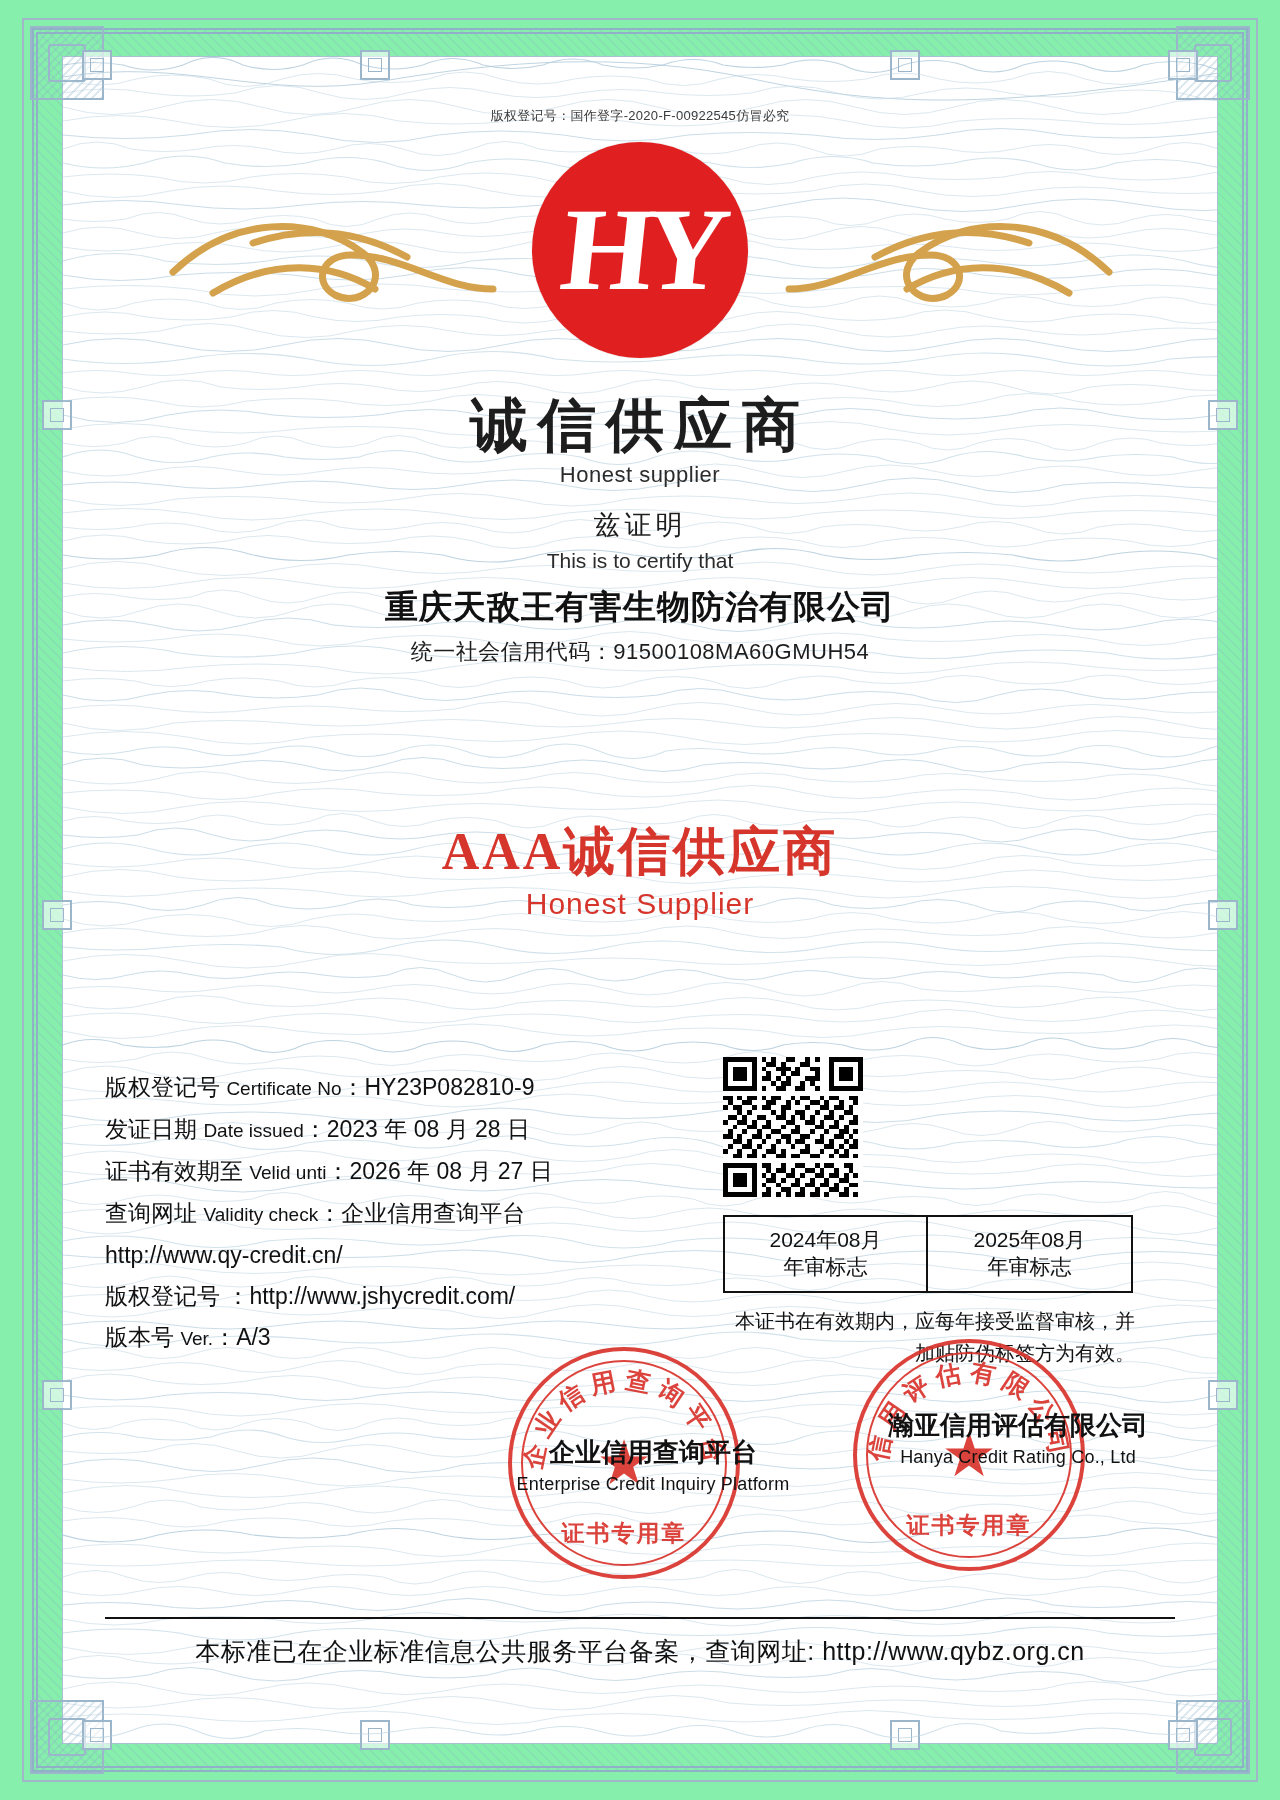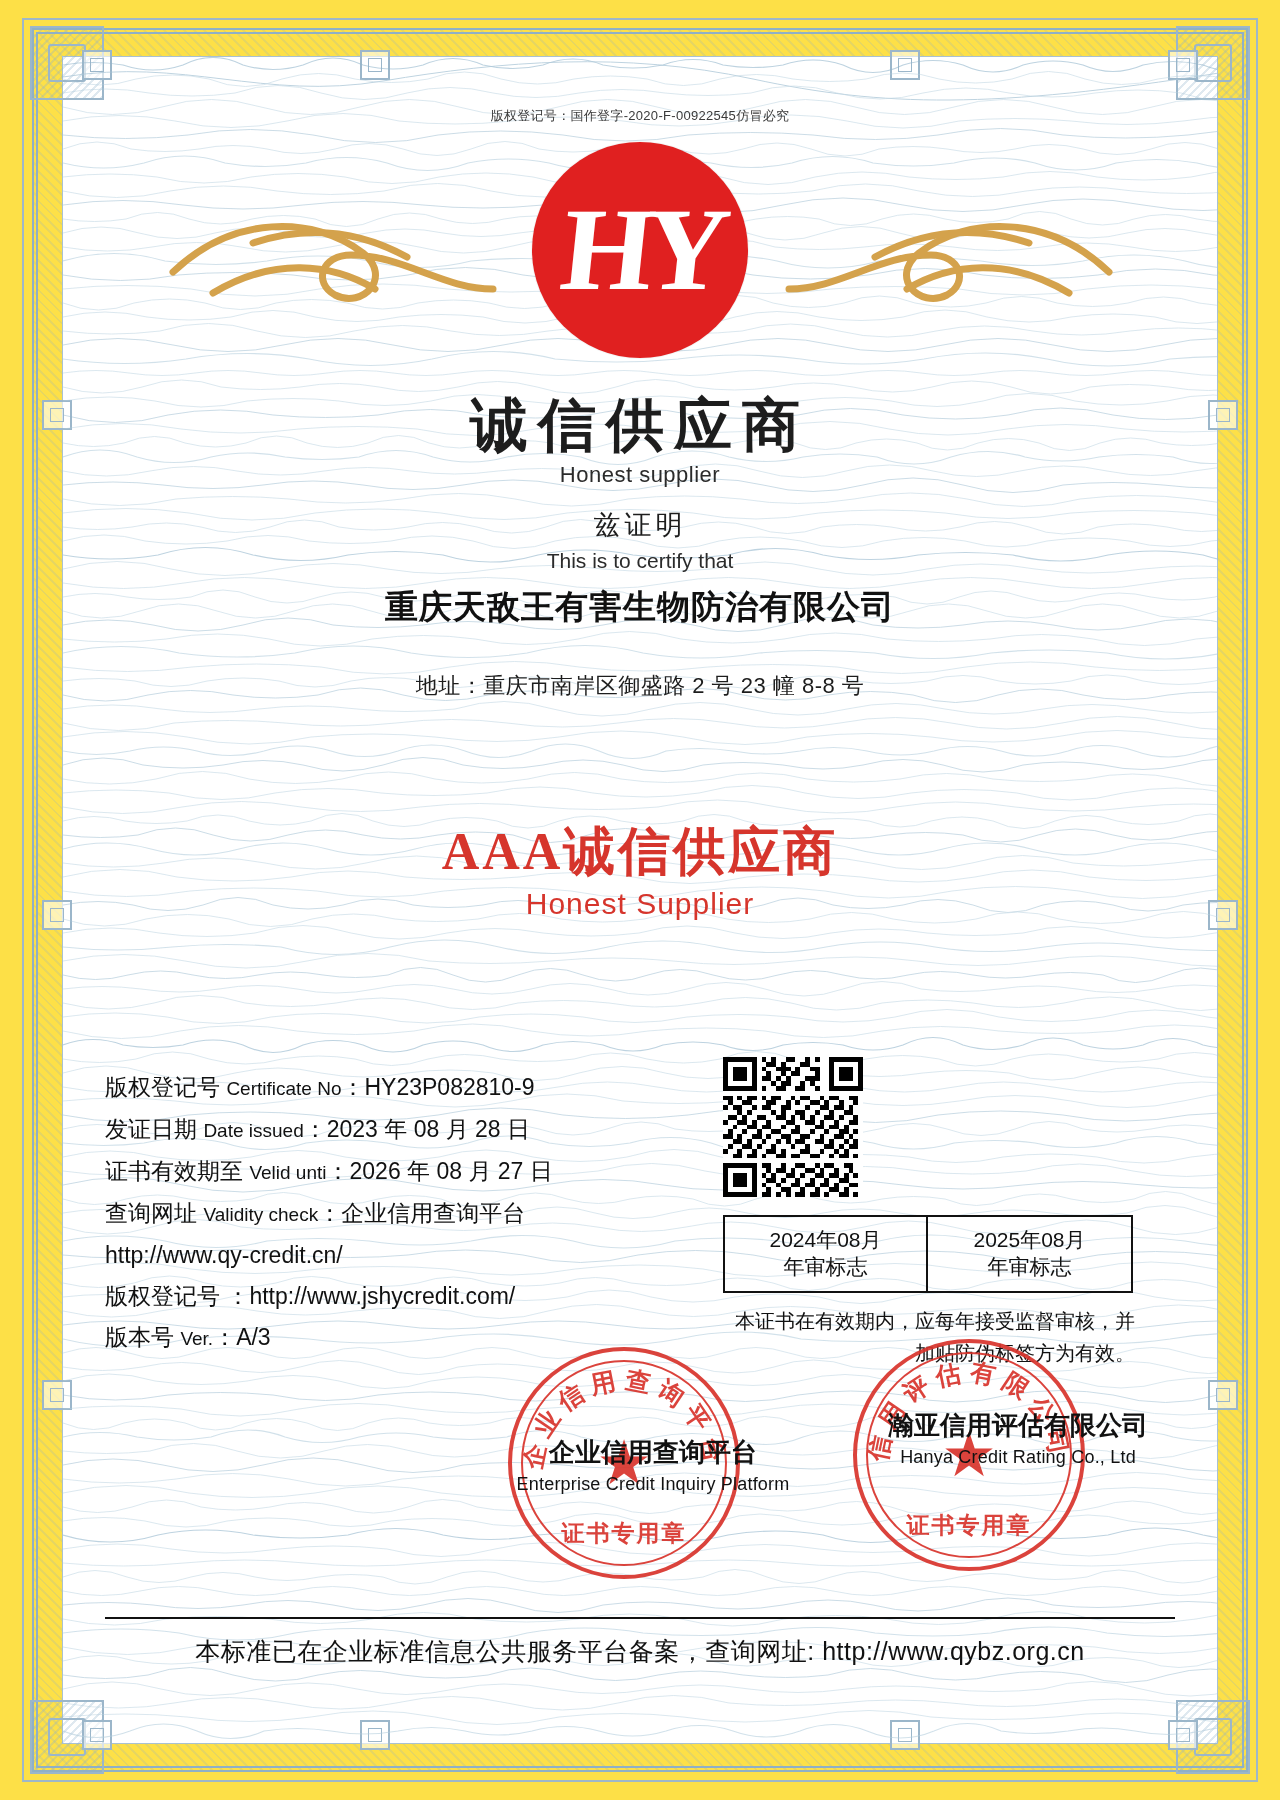--- a/index.html
+++ b/index.html
@@ -5,21 +5,21 @@
   html,body{margin:0;padding:0;}
   body{
     width:1280px;height:1800px;
     background:#ffffff;
     font-family:"Liberation Sans","DejaVu Sans",sans-serif;
     overflow:hidden;
   }
   .page{
     position:relative;
     width:1280px;height:1800px;
-    background:#fde047;
+    background:#86efac;
   }
   
   .border-outer{
     position:absolute;left:22px;top:18px;right:22px;bottom:18px;
     border:2px solid #9fb7c9;
     box-sizing:border-box;
   }
   .border-mid{
     position:absolute;left:32px;top:28px;right:32px;bottom:28px;
     border:6px double #8fb0c6;
@@ -377,21 +377,21 @@
 
     <div class="logo">
       <span class="logo-mark">HY</span>
     </div>
 
     <div class="title-cn">诚信供应商</div>
     <div class="title-en">Honest supplier</div>
     <div class="certify-cn">兹证明</div>
     <div class="certify-en">This is to certify that</div>
     <div class="company">重庆天敌王有害生物防治有限公司</div>
-    <div class="address">地址：重庆市南岸区御盛路 2 号 23 幢 8-8 号</div>
+    <div class="credit-code">统一社会信用代码：91500108MA60GMUH54</div>
 
     <div class="award-cn">AAA诚信供应商</div>
     <div class="award-en">Honest Supplier</div>
 
     <div class="details" id="details-block">
         <div class="row"><span class="lab-cn">版权登记号</span> <span class="lab-en">Certificate No</span><span>：</span><span class="val">HY23P082810-9</span></div>
         <div class="row"><span class="lab-cn">发证日期</span> <span class="lab-en">Date issued</span><span>：</span><span class="val">2023 年 08 月 28 日</span></div>
         <div class="row"><span class="lab-cn">证书有效期至</span> <span class="lab-en">Velid unti</span><span>：</span><span class="val">2026 年 08 月 27 日</span></div>
         <div class="row"><span class="lab-cn">查询网址</span> <span class="lab-en">Validity check</span><span>：</span><span class="val">企业信用查询平台</span></div>
         <div class="row"><span class="val">http://www.qy-credit.cn/</span></div>

